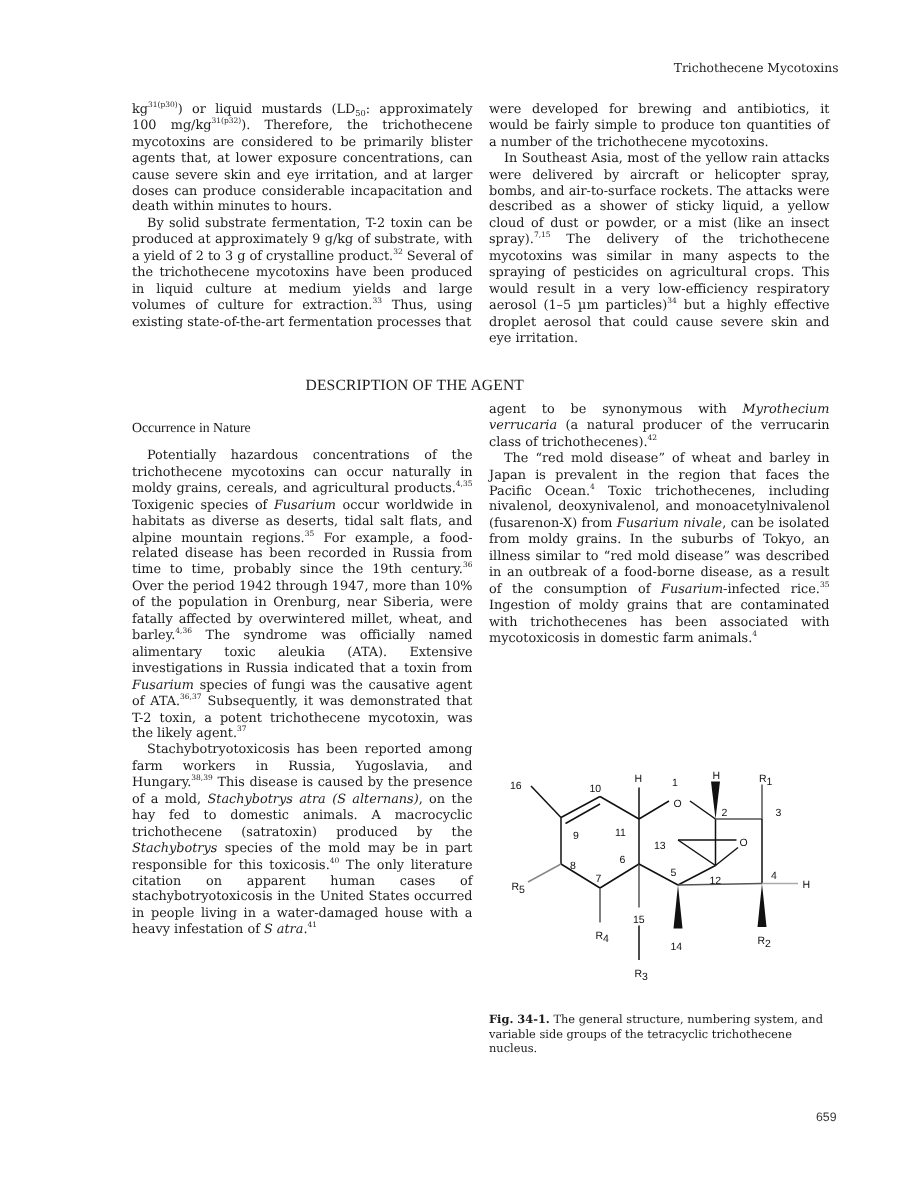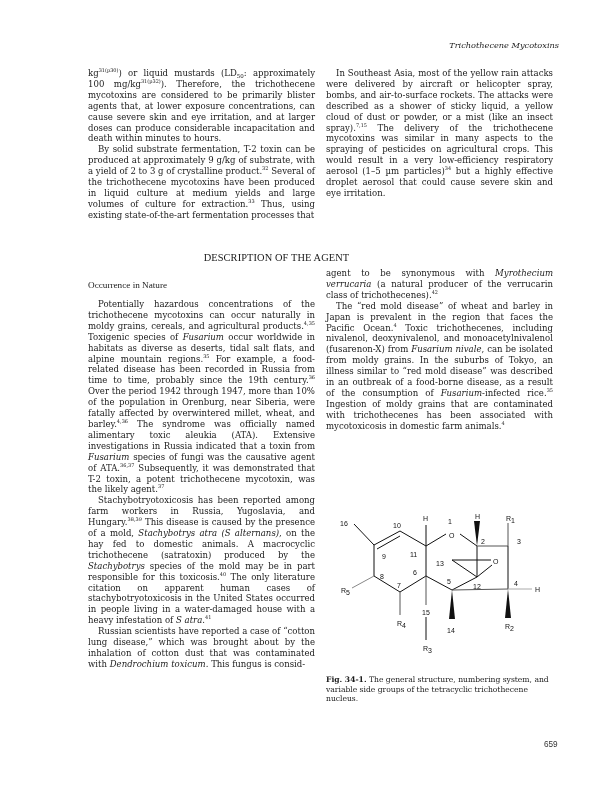--- a/index.html
+++ b/index.html
@@ -1,18 +1,18 @@
 <!DOCTYPE html>
 <html><head>
 <meta charset="utf-8">
 <style>
   html, body { margin:0; padding:0; background:#ffffff; }
   body { width:612px; height:792px; position:relative; overflow:hidden; color:#1a1a1a;
          font-family:"DejaVu Serif", serif; }
-  .running-head { position:absolute; top:40px; right:53px; font-size:8.2px; font-style:italic; color:#222;margin-left:32px; }
+  .running-head { position:absolute; top:40px; right:53px; font-size:8.2px; color:#222;margin-left:32px; }
   .col { position:absolute; width:227px; font-size:8.55px; line-height:10.9px; text-align:justify; }
   .col p { margin:0; }
   .col p.ind { text-indent:10px; }
   .colL1 { left:88px; top:68px; }
   .colR1 { left:326px; top:68px; }
   .section-title { position:absolute; top:252px; left:0; width:553px; text-align:center;
                    font-family:"Liberation Serif", serif; font-size:10.4px; letter-spacing:0.1px; }
   .subhead { position:absolute; left:88px; top:280px; font-family:"Liberation Serif", serif; font-weight:normal; font-size:9.2px; }
   .colL2 { left:88px; top:299px; }
   .colR2 { left:326px; top:268px; }
@@ -29,30 +29,30 @@
 <body>
 
 <div class="running-head">Trichothecene Mycotoxins</div>
 
 <div class="col colL1">
   <p><span>kg</span><sup>31(p30)</sup><span>) or liquid mustards (LD</span><sub>50</sub><span>: approximately 100 mg/kg</span><sup>31(p32)</sup><span>).  Therefore, the trichothecene mycotoxins are considered to be primarily blister agents that, at lower exposure concentrations, can cause severe skin and eye irritation, and at larger doses can produce considerable incapacitation and death within minutes to hours.</span></p>
   <p class="ind"><span>By solid substrate fermentation, T-2 toxin can be produced at approximately 9 g/kg of substrate, with a yield of 2 to 3 g of crystalline product.</span><sup>32</sup><span>  Several of the trichothecene mycotoxins have been produced in liquid culture at medium yields and large volumes of culture for extraction.</span><sup>33</sup><span>  Thus, using existing state-of-the-art fermentation processes that</span></p>
 </div>
 
 <div class="col colR1">
+  <p><span>were developed for brewing and antibiotics, it would be fairly simple to produce ton quantities of a number of the trichothecene mycotoxins.</span></p>
   <p class="ind"><span>In Southeast Asia, most of the yellow rain attacks were delivered by aircraft or helicopter spray, bombs, and air-to-surface rockets.  The attacks were described as a shower of sticky liquid, a yellow cloud of dust or powder, or a mist (like an insect spray).</span><sup>7,15</sup><span>  The delivery of the trichothecene mycotoxins was similar in many aspects to the spraying of pesticides on agricultural crops.  This would result in a very low-efficiency respiratory aerosol (1–5 µm particles)</span><sup>34</sup><span> but a highly effective droplet aerosol that could cause severe skin and eye irritation.</span></p>
 </div>
 
 <div class="section-title">DESCRIPTION OF THE AGENT</div>
 <div class="subhead">Occurrence in Nature</div>
 
 <div class="col colL2">
   <p class="ind"><span>Potentially hazardous concentrations of the trichothecene mycotoxins can occur naturally in moldy grains, cereals, and agricultural products.</span><sup>4,35</sup><span> Toxigenic species of </span><i>Fusarium</i><span> occur worldwide in habitats as diverse as deserts, tidal salt flats, and alpine mountain regions.</span><sup>35</sup><span>  For example, a food-related disease has been recorded in Russia from time to time, probably since the 19th century.</span><sup>36</sup><span>  Over the period 1942 through 1947, more than 10% of the population in Orenburg, near Siberia, were fatally affected by overwintered millet, wheat, and barley.</span><sup>4,36</sup><span>  The syndrome was officially named alimentary toxic aleukia (ATA).  Extensive investigations in Russia indicated that a toxin from </span><i>Fusarium</i><span> species of fungi was the causative agent of ATA.</span><sup>36,37</sup><span> Subsequently, it was demonstrated that T-2 toxin, a potent trichothecene mycotoxin, was the likely agent.</span><sup>37</sup></p>
   <p class="ind"><span>Stachybotryotoxicosis has been reported among farm workers in Russia, Yugoslavia, and Hungary.</span><sup>38,39</sup><span>  This disease is caused by the presence of a mold, </span><i>Stachybotrys atra (S alternans)</i><span>, on the hay fed to domestic animals.  A macrocyclic trichothecene (satratoxin) produced by the </span><i>Stachybotrys</i><span> species of the mold may be in part responsible for this toxicosis.</span><sup>40</sup><span>  The only literature citation on apparent human cases of stachybotryotoxicosis in the United States occurred in people living in a water-damaged house with a heavy infestation of </span><i>S atra</i><span>.</span><sup>41</sup></p>
-  <p class="ind"><span>Russian scientists have reported a case of “cotton lung disease,” which was brought about by the inhalation of cotton dust that was contaminated with </span><i>Dendrochium toxicum</i><span>.  This fungus is consid-</span></p>
 </div>
 
 <div class="col colR2">
   <p><span>agent to be synonymous with </span><i>Myrothecium verrucaria</i><span> (a natural producer of the verrucarin class of trichothecenes).</span><sup>42</sup></p>
   <p class="ind"><span>The “red mold disease” of wheat and barley in Japan is prevalent in the region that faces the Pacific Ocean.</span><sup>4</sup><span>  Toxic trichothecenes, including nivalenol, deoxynivalenol, and monoacetylnivalenol (fusarenon-X) from </span><i>Fusarium nivale</i><span>, can be isolated from moldy grains.  In the suburbs of Tokyo, an illness similar to “red mold disease” was described in an outbreak of a food-borne disease, as a result of the consumption of </span><i>Fusarium</i><span>-infected rice.</span><sup>35</sup><span>  Ingestion of moldy grains that are contaminated with trichothecenes has been associated with mycotoxicosis in domestic farm animals.</span><sup>4</sup></p>
 </div>
 
 <div class="figure">
   <svg width="235" height="160" viewBox="0 0 235 160">
     <g stroke="#111" stroke-width="1" fill="none">

